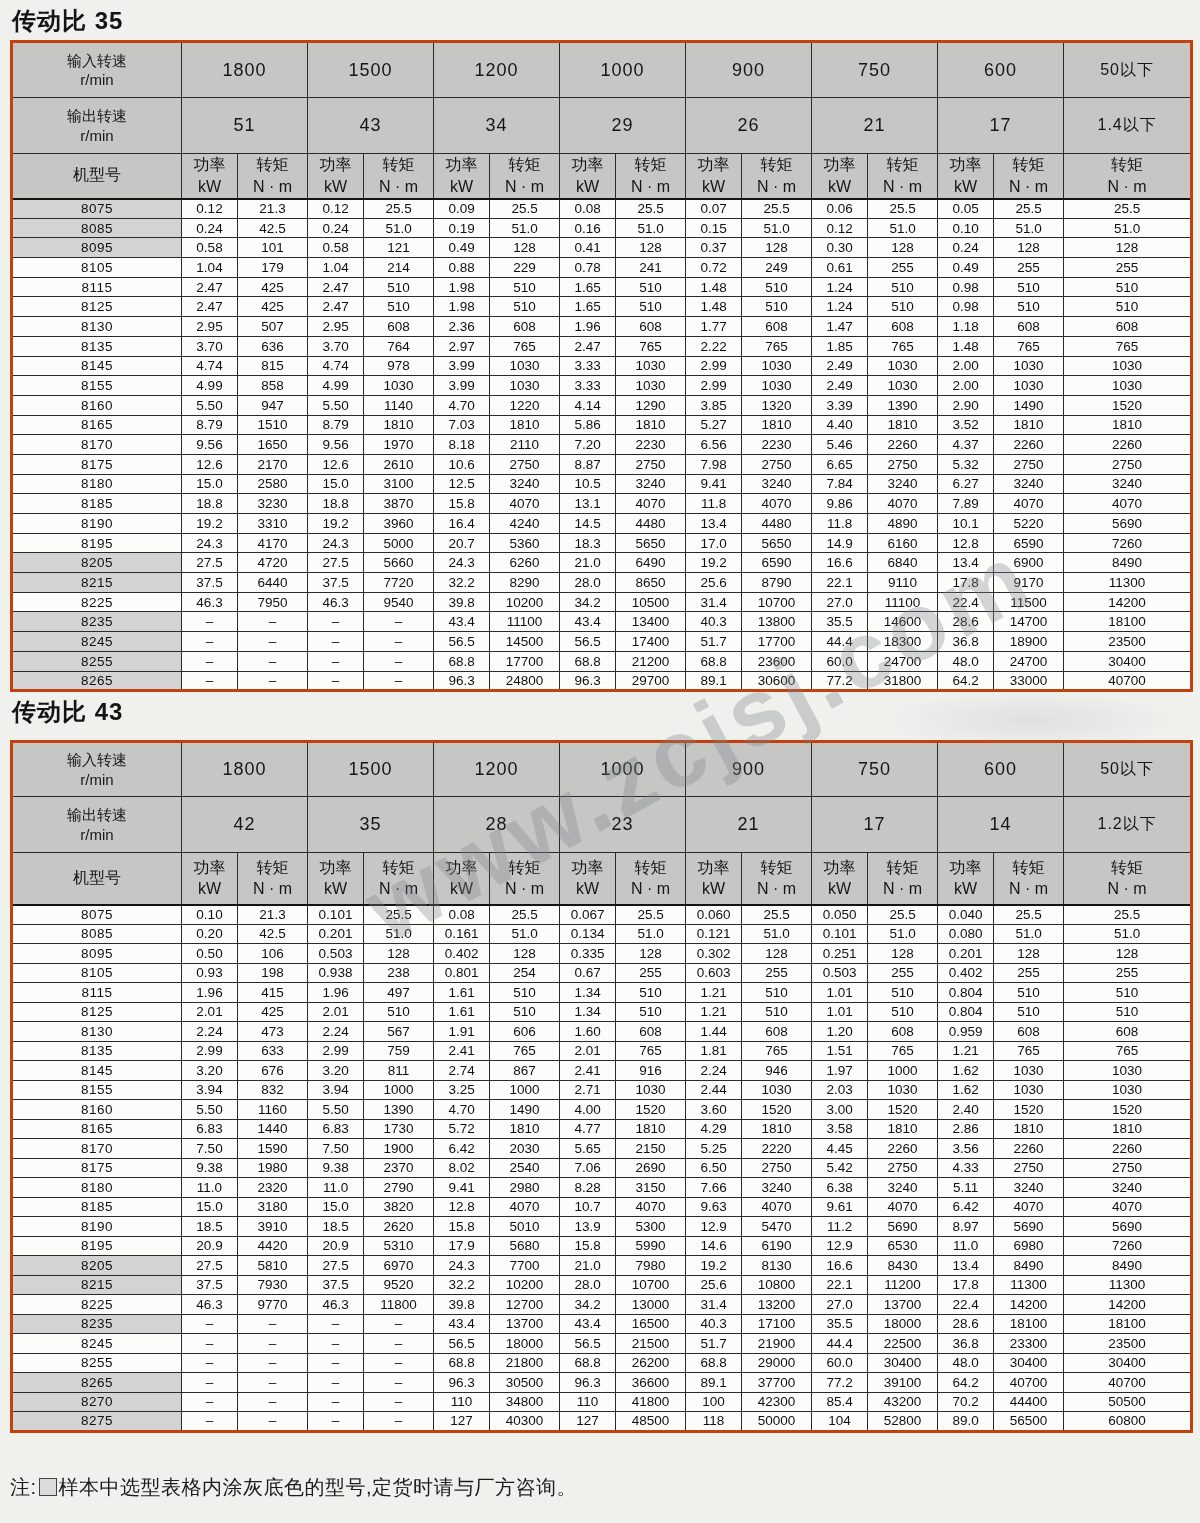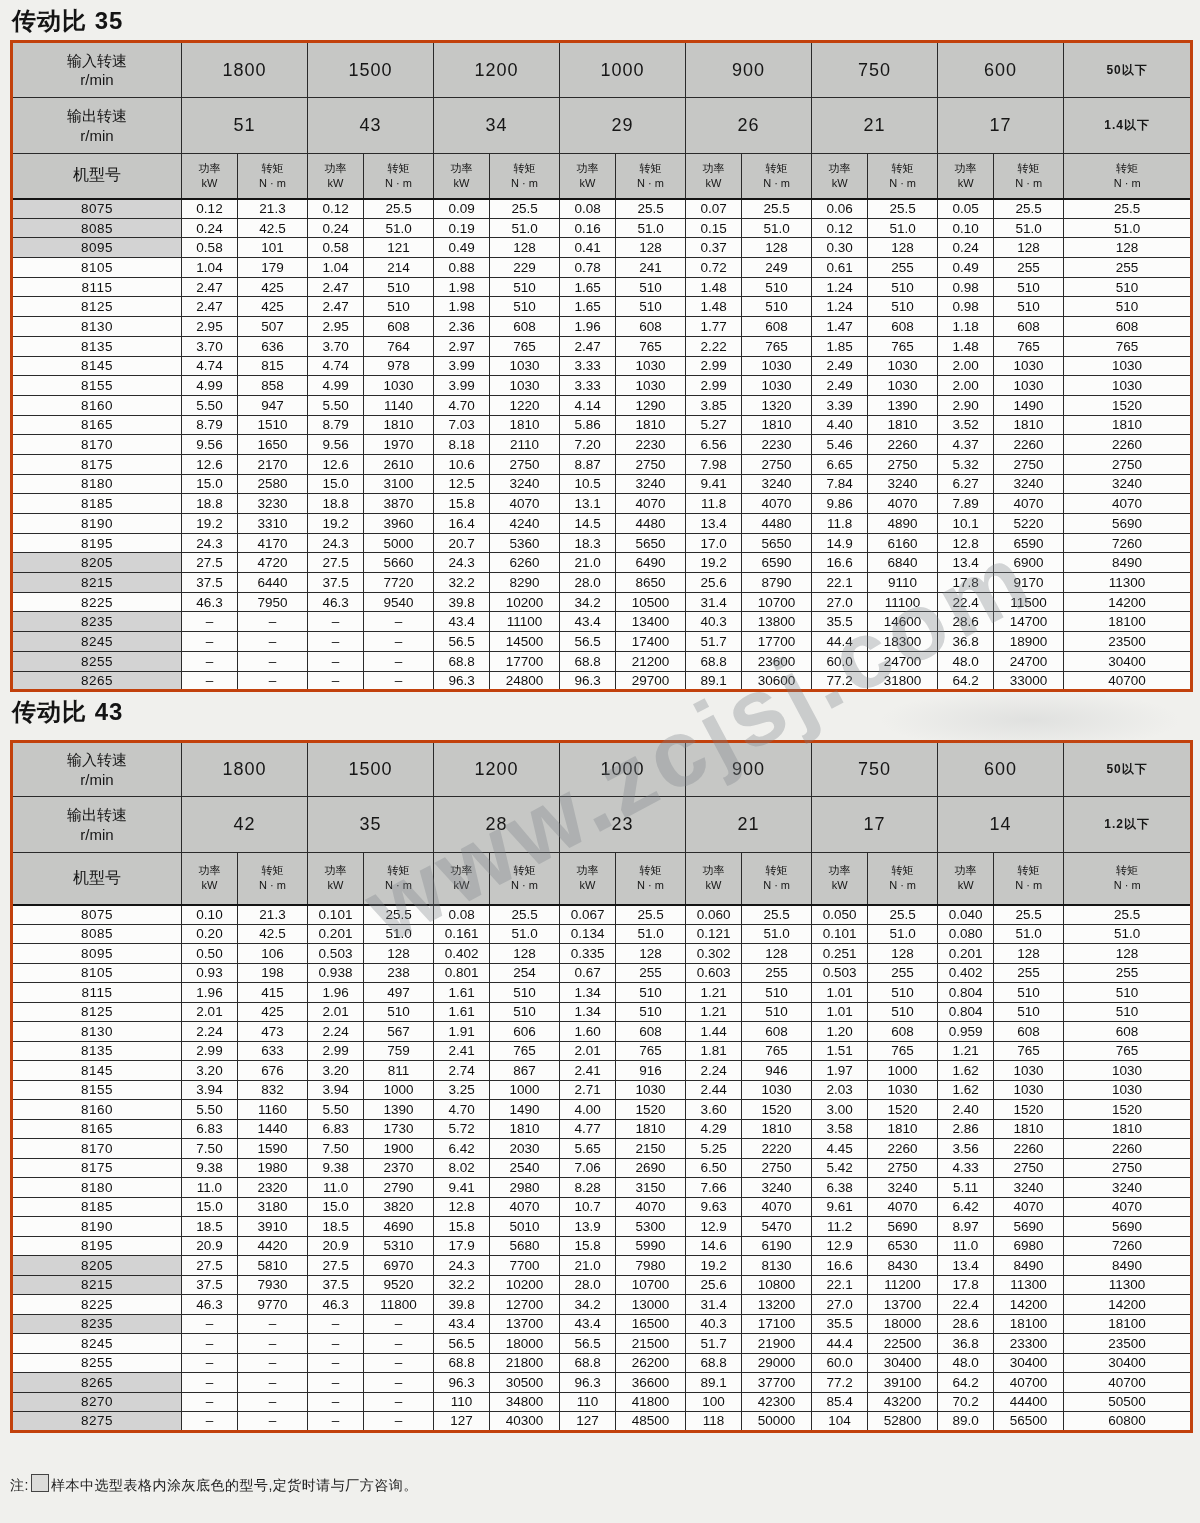--- a/index.html
+++ b/index.html
@@ -25,30 +25,30 @@
   }
   .spec-table thead th{background:var(--header-bg,#c6c7c5);font-weight:normal;}
   .spec-table tr.h1{height:56px;}
   .spec-table tr.h2{height:56px;}
   .spec-table tr.h3{height:45px;}
   .t2 tr.h1{height:55px;}
   .t2 tr.h2{height:56px;}
   .t2 tr.h3{height:52px;}
   .spec-table th.lbl div{font-size:15px;line-height:1.3;}
   .spec-table th.speed{font-size:18px;letter-spacing:1px;}
-  .spec-table th.speed-small{font-size:12px;font-weight:bold;}
-  .spec-table th.sub div{font-size:11px;line-height:1.35;}
+  .spec-table th.speed-small{font-size:16px;}
+  .spec-table th.sub div{font-size:16px;line-height:1.35;}
   .spec-table tr.h3 th{border-bottom:2px solid #141414;}
   .t1 tbody tr{height:19.7px;}
   .t2 tbody tr{height:19.5px;}
   .spec-table tbody td{font-size:13.5px;color:#101010;background:#fcfcfb;}
   .spec-table tbody td.model{font-size:13.5px;letter-spacing:0.5px;}
   .spec-table tbody td.shaded{background:var(--shaded-bg,#d3d3d3);}
   .note{
-    position:absolute;left:10px;top:1474px;font-size:14px;color:#1c1c1c;
+    position:absolute;left:10px;top:1474px;font-size:20px;color:#1c1c1c;
     letter-spacing:0.5px;
   }
   .note .swatch{
     display:inline-block;width:16px;height:16px;margin:0 2px -2px 2px;
     background:#dcdcda;border:1.5px solid #444;
   }
   .watermark{
     position:absolute;left:330px;top:688px;
     transform:rotate(-28deg);
     font-size:95px;font-weight:bold;letter-spacing:5px;white-space:nowrap;
@@ -1034,21 +1034,21 @@
           <td class="val">4070</td>
           <td class="val">6.42</td>
           <td class="val">4070</td>
           <td class="val">4070</td>
         </tr>
         <tr>
           <td class="model">8190</td>
           <td class="val">18.5</td>
           <td class="val">3910</td>
           <td class="val">18.5</td>
-          <td class="val">4690</td>
+          <td class="val">2620</td>
           <td class="val">15.8</td>
           <td class="val">5010</td>
           <td class="val">13.9</td>
           <td class="val">5300</td>
           <td class="val">12.9</td>
           <td class="val">5470</td>
           <td class="val">11.2</td>
           <td class="val">5690</td>
           <td class="val">8.97</td>
           <td class="val">5690</td>

